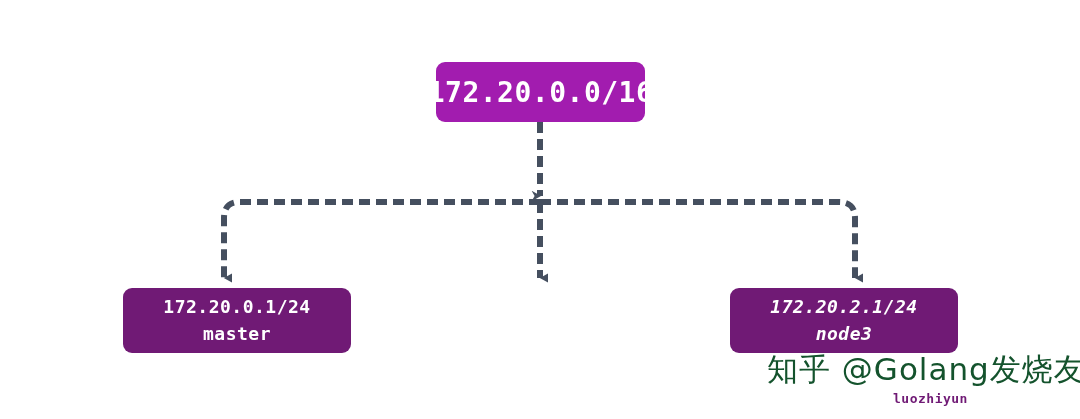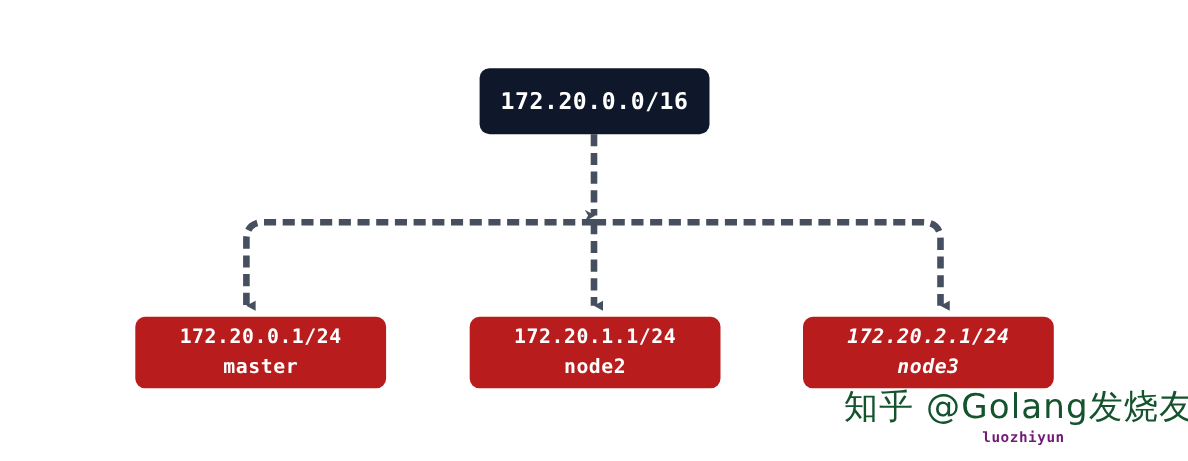--- a/index.html
+++ b/index.html
@@ -31,27 +31,27 @@
     display: flex;
     flex-direction: column;
     align-items: center;
     justify-content: center;
     color: #ffffff;
     font-family: "DejaVu Sans Mono", "Liberation Mono", monospace;
     letter-spacing: 0.5px;
     z-index: 3;
   }
   .node-root {
-    background: #0f172a;
-    font-size: 21px;
+    background: #a21caf;
+    font-size: 28px;
     font-weight: 700;
     align-items: center;
   }
   .node-leaf {
-    background: #b91c1c;
+    background: #701a75;
     font-size: 18px;
     font-weight: 700;
     line-height: 1.45;
   }
   .node-line {
     display: block;
     white-space: pre;
   }
   .watermark {
     position: absolute;
@@ -106,24 +106,20 @@
 
   <div class="node node-root" style="left:436px; top:62px; width:209px; height:60px;">
     <span class="node-line">172.20.0.0/16</span>
   </div>
 
   <div class="node node-leaf" style="left:123px; top:288px; width:228px; height:65px;">
     <span class="node-line">172.20.0.1/24</span>
     <span class="node-line">master</span>
   </div>
 
-  <div class="node node-leaf" style="left:427px; top:288px; width:228px; height:65px;">
-    <span class="node-line">172.20.1.1/24</span>
-    <span class="node-line">node2</span>
-  </div>
 
   <div class="node node-leaf" style="left:730px; top:288px; width:228px; height:65px;font-style:italic;">
     <span class="node-line">172.20.2.1/24</span>
     <span class="node-line">node3</span>
   </div>
 
   <div class="watermark wm-main">知乎 @Golang发烧友</div>
   <div class="watermark wm-sub">luozhiyun</div>
 
 </div>

